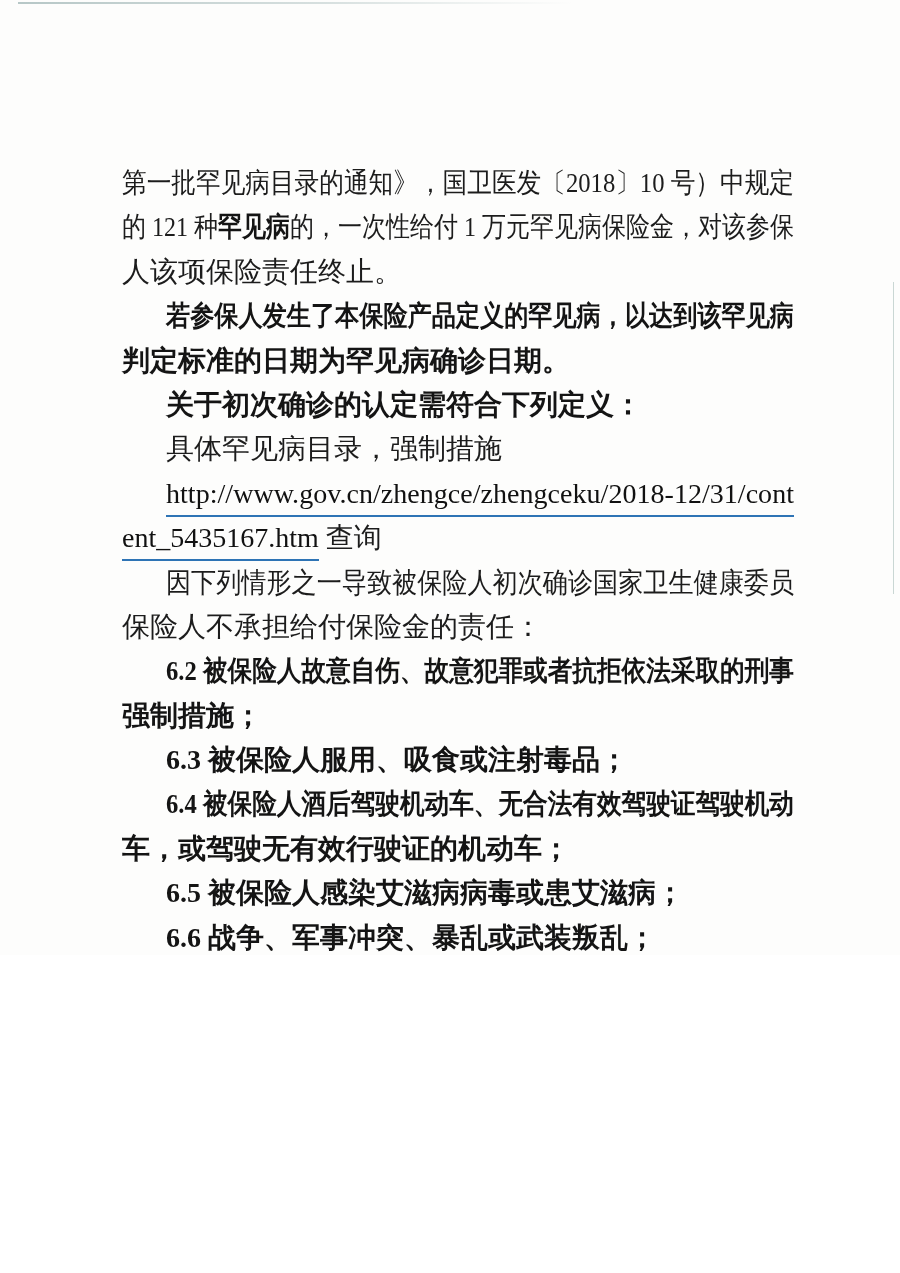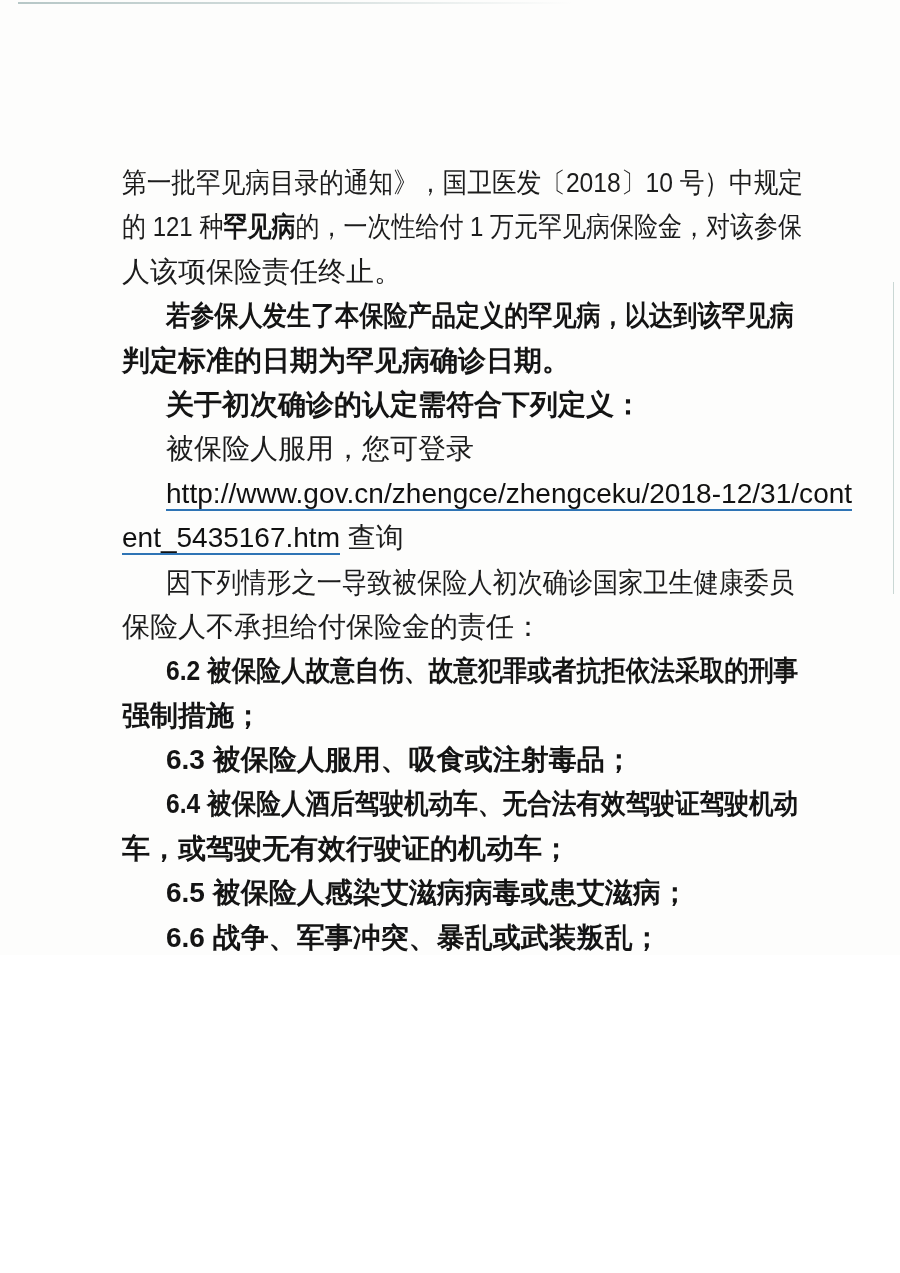--- a/index.html
+++ b/index.html
@@ -2,21 +2,21 @@
 <html><head>
 <meta charset="utf-8">
 <style>
   html, body { margin: 0; padding: 0; background: #ffffff; }
   .page {
     position: relative;
     width: 900px;
     height: 955px;
     background: #fdfdfc;
     overflow: hidden;
-    font-family: Liberation Sans, sans-serif;
+    font-family: Liberation Serif, serif;
   }
   .doc-body {
     position: absolute;
     left: 122px;
     top: 161px;
     width: 672px;
     font-size: 28px;
     color: #1c1c1c;
   }
   .para { margin: 0; }
@@ -31,21 +31,21 @@
     display: inline-block;
     white-space: nowrap;
     transform-origin: 0 60%;
   }
   .seg-bold { font-weight: bold; color: #141414; }
   .seg-regular { font-weight: normal; }
   .seg-link {
     font-weight: normal;
     color: #111111;
     border-bottom: 2px solid #2e74b5;
-    padding-bottom: 0;
+    padding-bottom: 6px;
     cursor: pointer;
   }
   .footer {
     position: absolute;
     left: 124px;
     top: 1183px;
     font-size: 13px;
     color: #2b2b2b;
     letter-spacing: 1px;
     margin-top: 14px;
@@ -91,21 +91,21 @@
         <div class="line"><span class="fit"><span class="seg-regular">人该项保险责任终止。</span></span></div>
       </div>
       <div class="para">
         <div class="line indent full"><span class="fit" style="transform: scaleX(0.862637);"><span class="seg-bold">若参保人发生了本保险产品定义的罕见病，以达到该罕见病</span></span></div>
         <div class="line"><span class="fit"><span class="seg-bold">判定标准的日期为罕见病确诊日期。</span></span></div>
       </div>
       <div class="para">
         <div class="line indent"><span class="fit"><span class="seg-bold">关于初次确诊的认定需符合下列定义：</span></span></div>
       </div>
       <div class="para">
-        <div class="line indent"><span class="fit"><span class="seg-regular">被保险人服用，您可登录</span></span></div>
+        <div class="line indent"><span class="fit"><span class="seg-regular">具体罕见病目录，强制措施</span></span></div>
       </div>
       <div class="para">
         <div class="line indent full"><span class="fit" style="letter-spacing: 0.0352328px;"><span class="seg-link">http://www.gov.cn/zhengce/zhengceku/2018-12/31/cont</span></span></div>
         <div class="line"><span class="fit"><span class="seg-link">ent_5435167.htm</span><span class="seg-regular"> 查询</span></span></div>
       </div>
       <div class="para">
         <div class="line indent full"><span class="fit" style="transform: scaleX(0.897143);"><span class="seg-regular">因下列情形之一导致被保险人初次确诊国家卫生健康委员</span></span></div>
         <div class="line"><span class="fit"><span class="seg-regular">保险人不承担给付保险金的责任：</span></span></div>
       </div>
       <div class="para">

